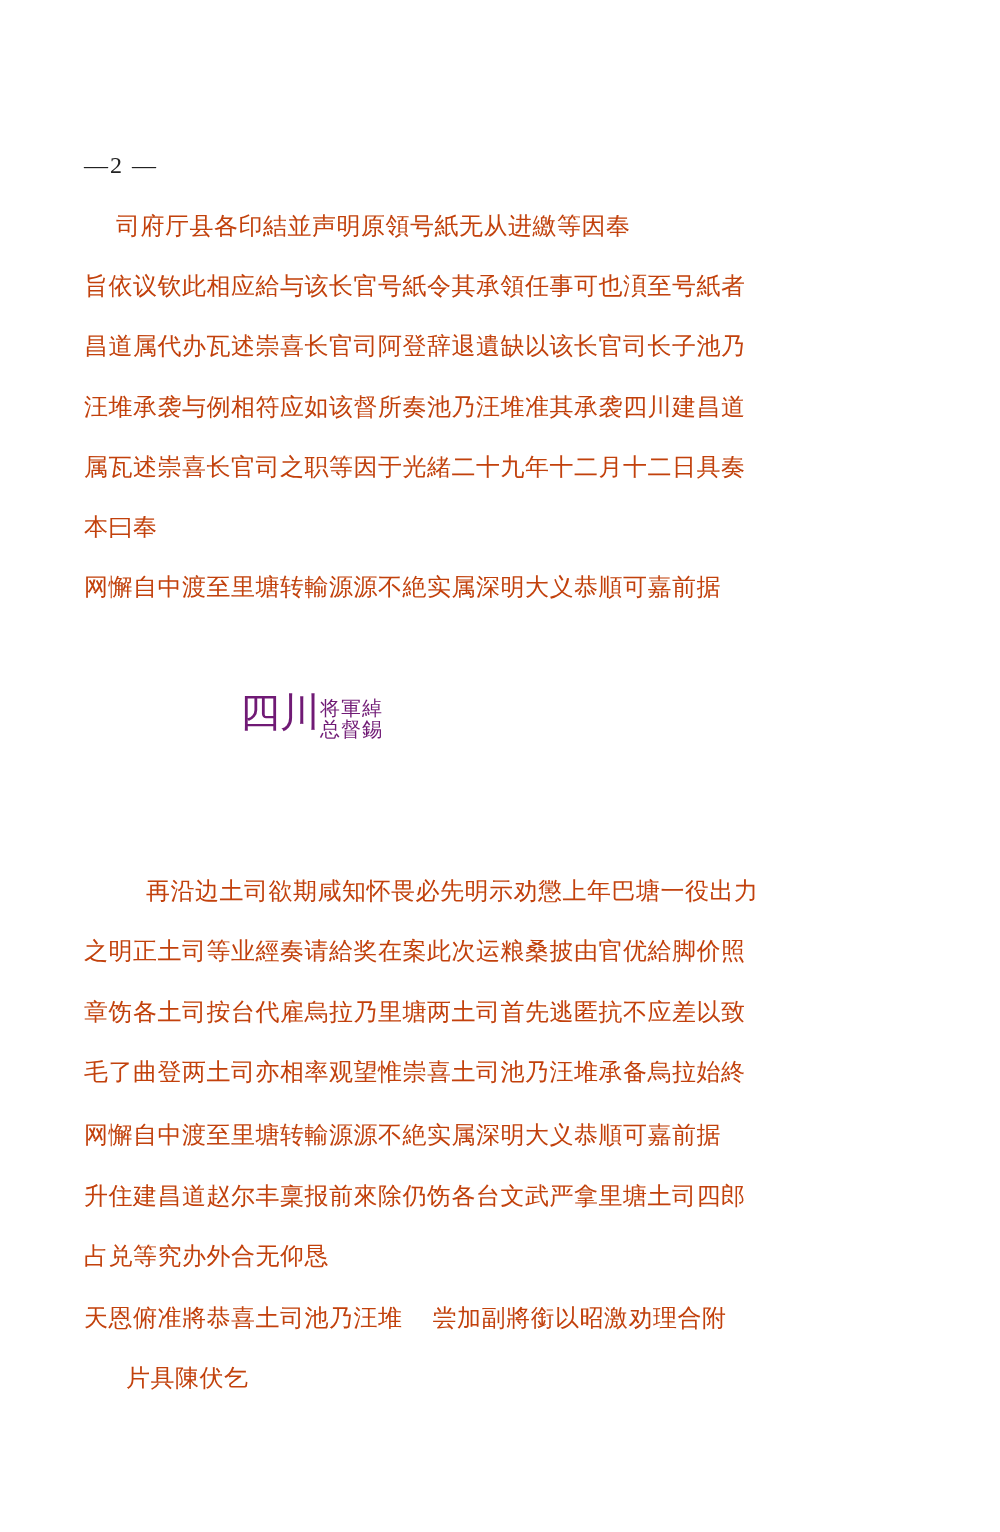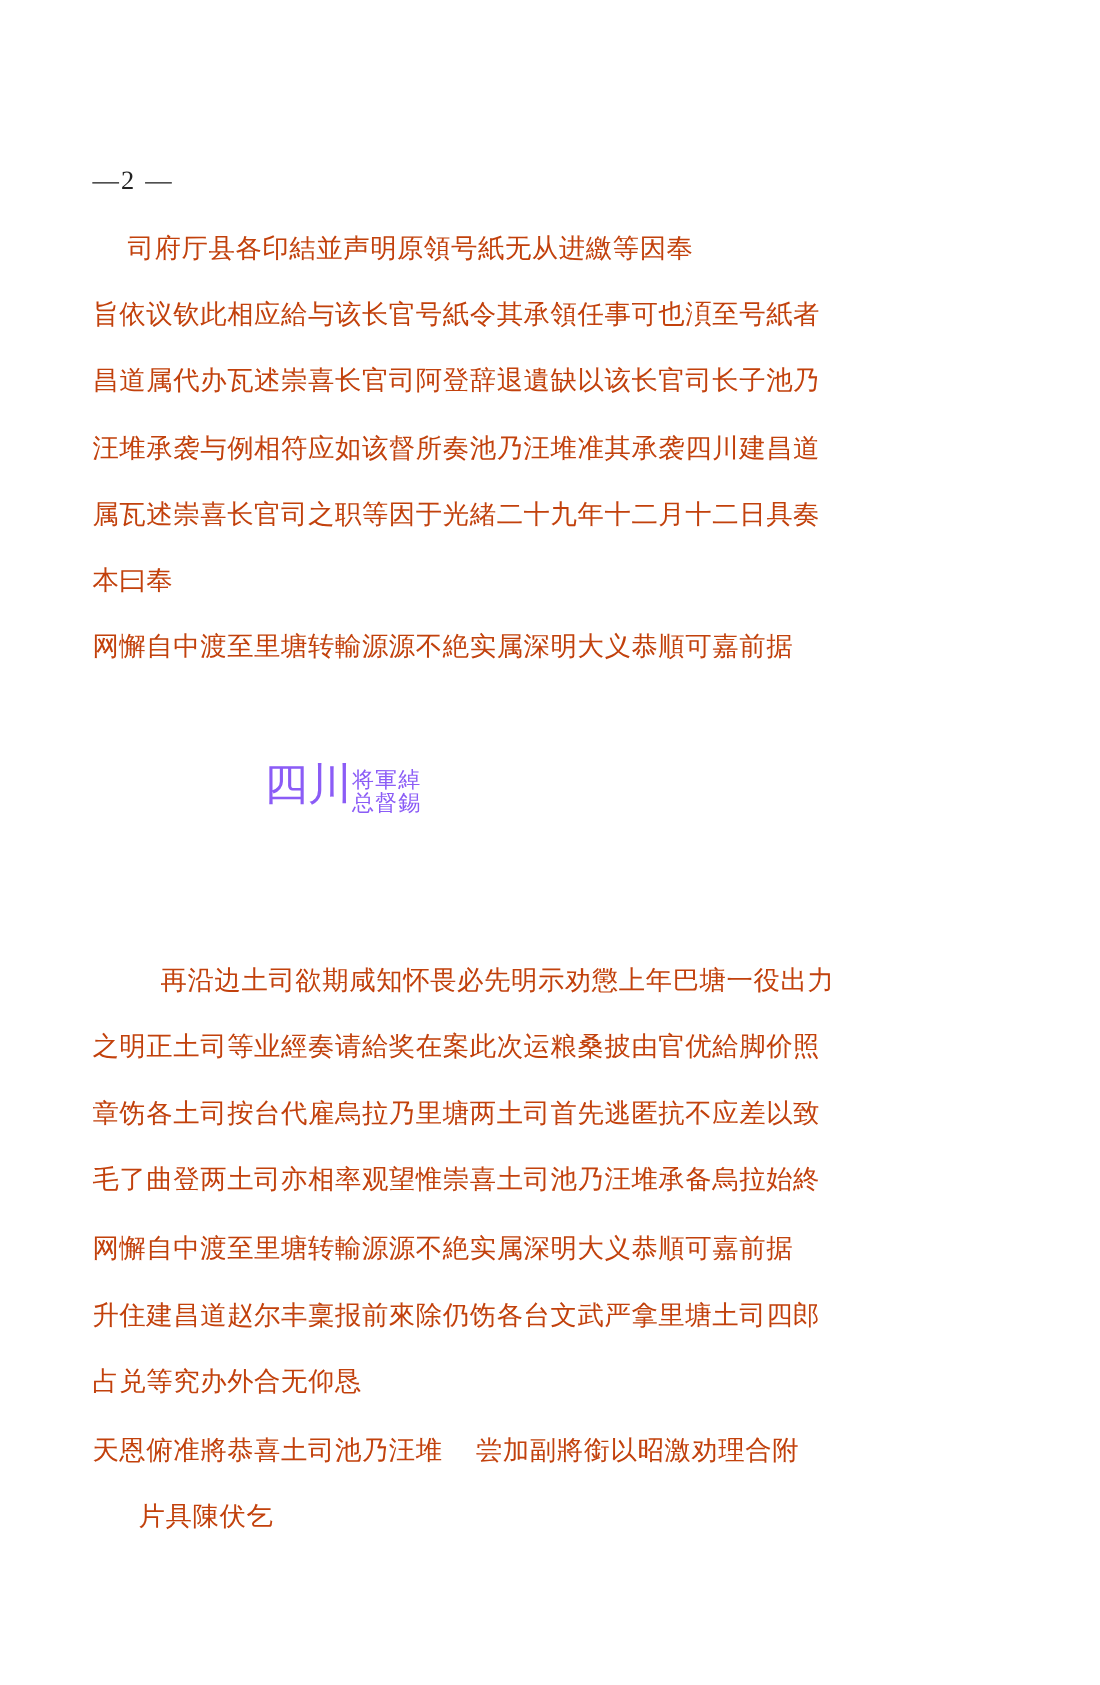--- a/index.html
+++ b/index.html
@@ -39,21 +39,21 @@
       letter-spacing: 0.5px;
       color: #c2410c;
     }
     .line.indent { left: 116px; }
     .line.indent2 { left: 146px; }
     .title {
       position: absolute;
       font-size: 40px;
       line-height: 48px;
       white-space: nowrap;
-      color: #8b5cf6;
+      color: #701a75;
     }
     .title-line1 { left: 240px; top: 686px; }
     .title-line2 { left: 178px; top: 745px; }
     .title .small-block {
       display: inline-block;
       vertical-align: middle;
       font-size: 20px;
       line-height: 21px;
       margin: 16px 26px 0 0;
       position: relative;

